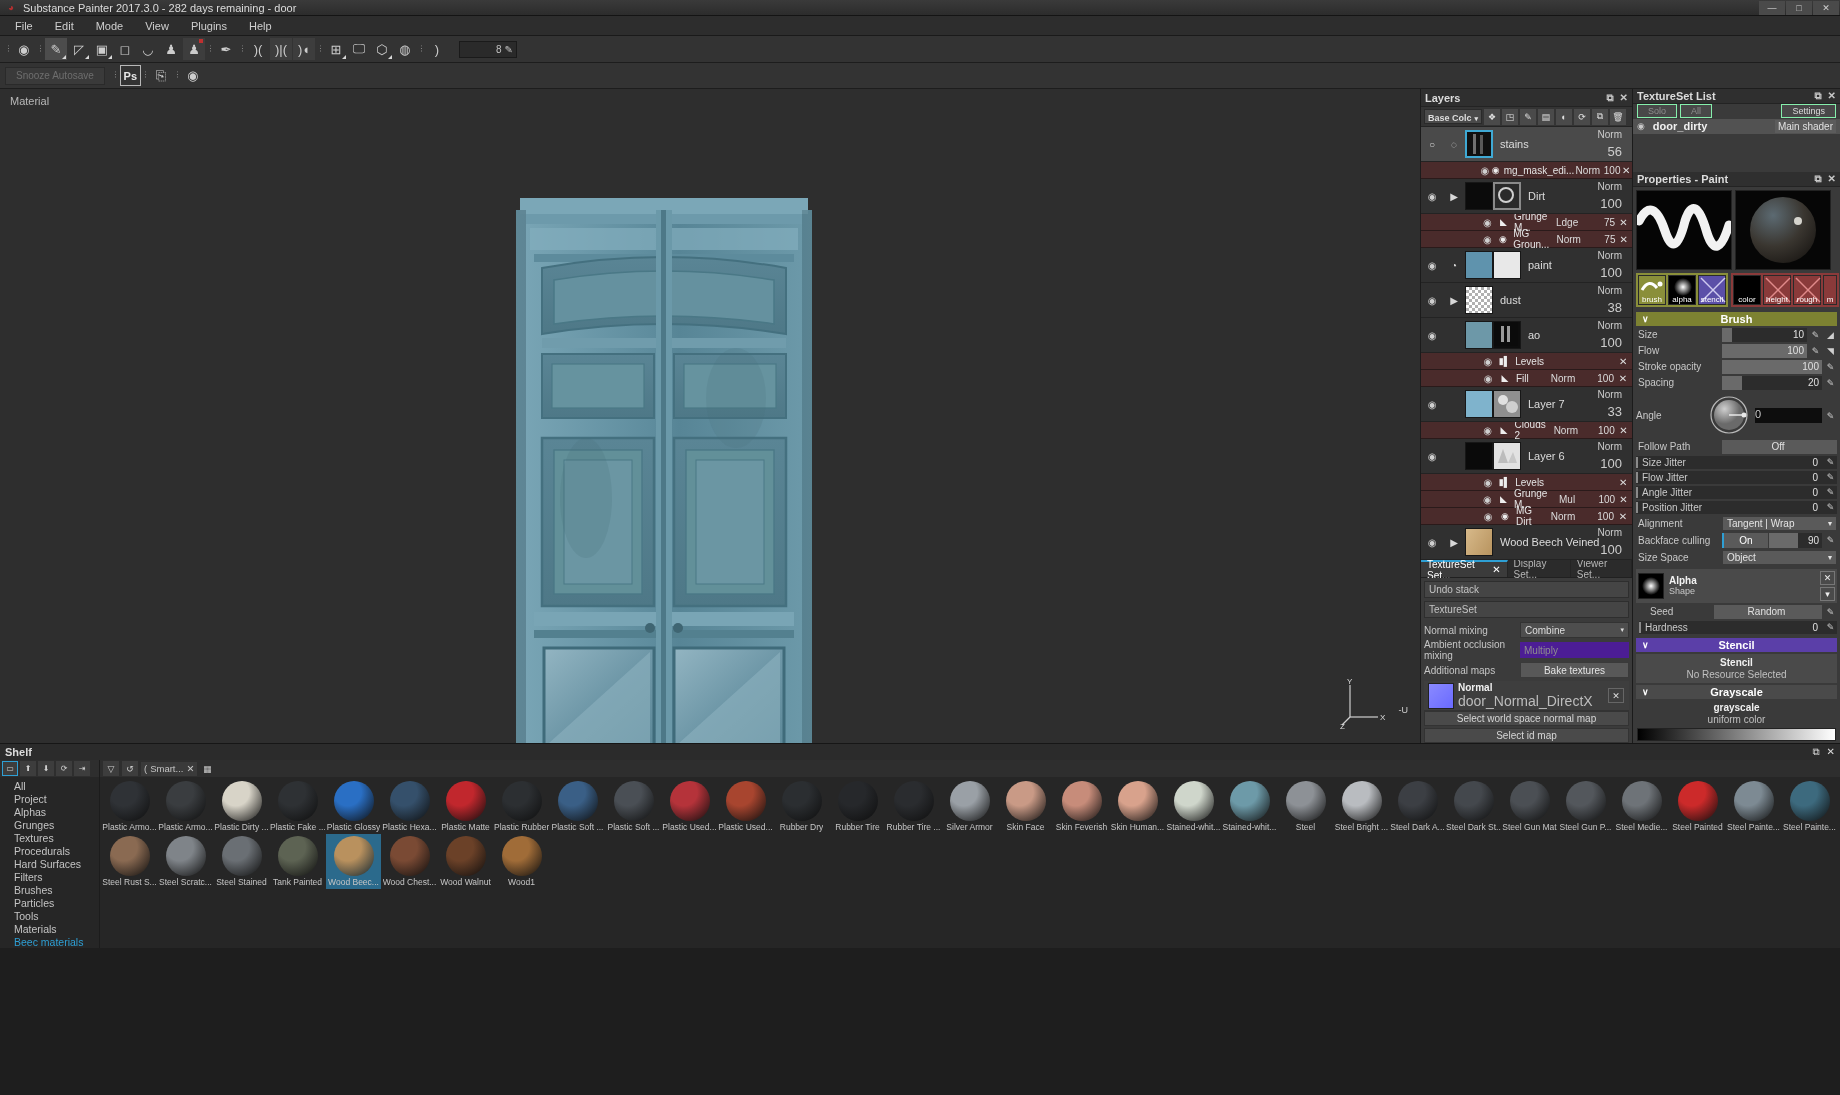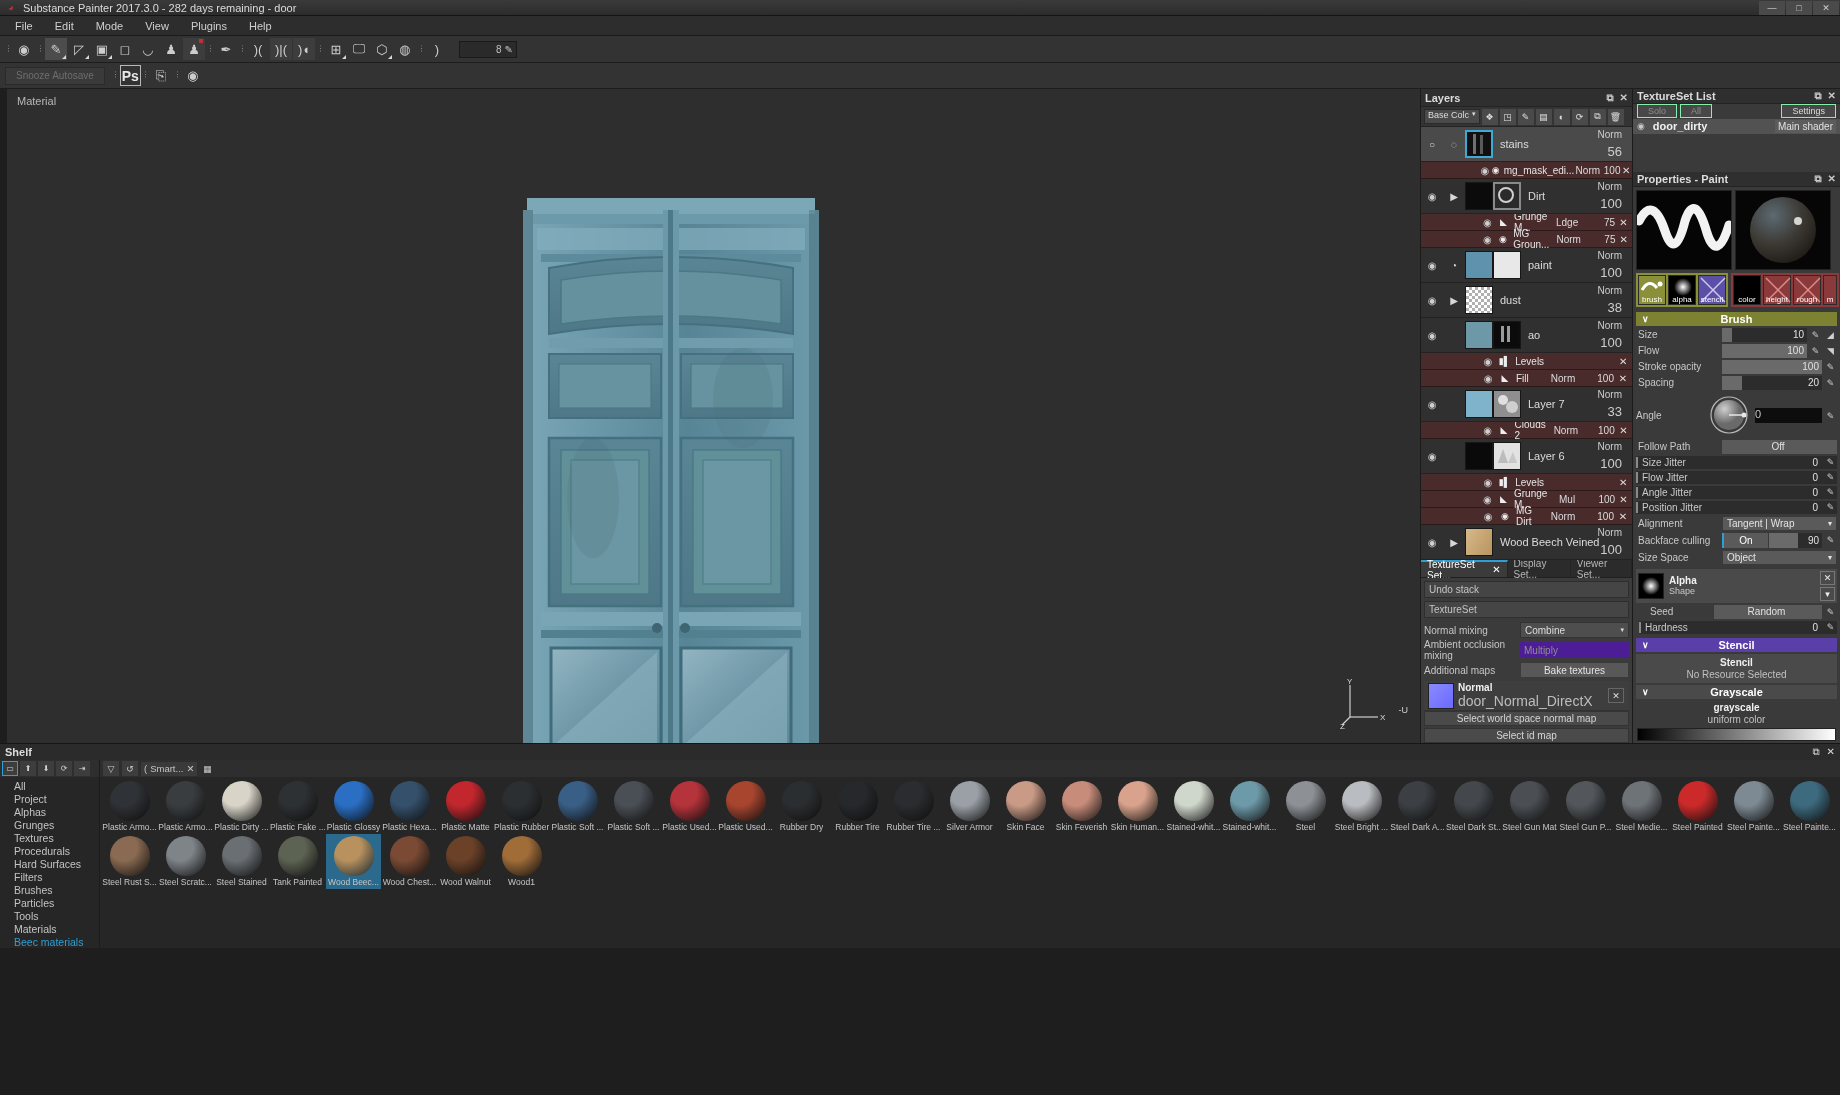--- a/index.html
+++ b/index.html
@@ -36,24 +36,24 @@
     background:#c03030; }
   .numfield { width:58px; height:17px; background:#2a2a2a; border:1px solid #1a1a1a;
     margin-left:10px; display:flex; align-items:center; justify-content:flex-end;
     padding-right:3px; font-size:10px; color:#c0c0c0; }
 
   .toolbar2 { height:26px; background:#333333; display:flex; align-items:center;
     border-bottom:1px solid #1d1d1d; padding-left:5px; }
   .snooze { height:18px; padding:0 10px; background:#3a3a3a; border:1px solid #2a2a2a;
     color:#6e6e6e; font-size:10px; display:flex; align-items:center; margin-right:6px; }
   .ps-btn { width:21px;height:21px;border:1px solid #b8b8b8;display:flex;align-items:center;
-    justify-content:center;font-size:14px;font-weight:bold;color:#e8e8e8; }
+    justify-content:center;font-size:11px;font-weight:bold;color:#e8e8e8; }
 
   
-  .main { display:flex; height:654px;margin-left:7px; }
+  .main { display:flex; height:654px; }
   .viewport { position:relative; flex:1; background:#2e2e2e; overflow:hidden; }
   .vp-label { position:absolute; left:10px; top:6px; font-size:11px; color:#b8b8b8; }
   .vp-axis { position:absolute; right:34px; bottom:14px; width:46px; height:52px; color:#d0d0d0;
     font-size:9px; }
 
   
   .door-wrap { position:absolute; left:516px; top:109px; width:296px; height:570px; }
 
   
   .dock-mid { width:212px; background:#2b2b2b; border-left:1px solid #1b1b1b;
@@ -61,21 +61,21 @@
   .dock-right { width:208px; background:#3a3a3a; border-left:1px solid #1b1b1b;
     display:flex; flex-direction:column; }
 
   .panel-title { height:18px; background:#2f2f2f; display:flex; align-items:center;
     padding:0 4px; font-size:11px; font-weight:bold; color:#dcdcdc; border-bottom:1px solid #232323;}
   .panel-title .pt-actions { margin-left:auto; display:flex; gap:6px; color:#c8c8c8; font-size:10px; }
 
   .layers-toolbar { height:20px; background:#343434; display:flex; align-items:center;
     gap:2px; padding:0 3px; border-bottom:1px solid #242424; }
   .combo-sm { height:15px; background:#4a4a4a; border:1px solid #2a2a2a; font-size:9px;
-    padding:0 3px; display:flex; align-items:flex-start; color:#ddd; }
+    padding:0 3px; display:flex; align-items:flex-end; color:#ddd;font-weight:bold; }
   .lt-btn { width:16px; height:16px; background:#4a4a4a; display:flex; align-items:center;
     justify-content:center; font-size:9px; color:#e0e0e0; }
 
   .layers-list { flex:0 0 auto; overflow:hidden; background:#2b2b2b; }
   .lrow { display:flex; align-items:center; height:35px; border-bottom:1px solid #232323;
     background:#303030; position:relative; }
   .lrow.sel { background:#4a4a4a; }
   .eye { width:22px; text-align:center; color:#cfcfcf; font-size:10px; }
   .lfx { width:22px; text-align:center; color:#d8d8d8; font-size:10px; }
   .thumb { width:28px; height:28px; border:1px solid #171717; flex:none; }

